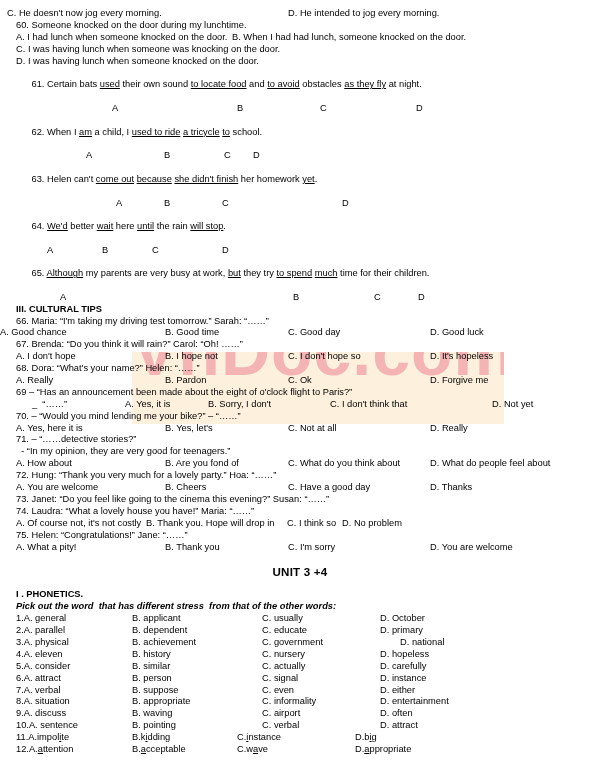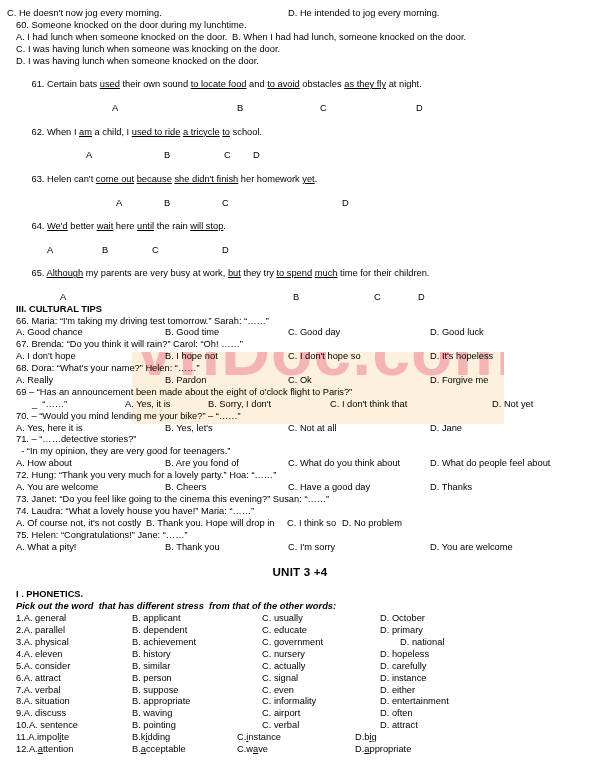--- a/index.html
+++ b/index.html
@@ -160,21 +160,21 @@
       <span class="mk" style="left:60px;">A</span>
       <span class="mk" style="left:293px;">B</span>
       <span class="mk" style="left:374px;">C</span>
       <span class="mk" style="left:418px;">D</span>
     </div>
 
     <div class="sec-head">III. CULTURAL TIPS</div>
 
     <div class="line">66. Maria: “I'm taking my driving test tomorrow.” Sarah: “……”</div>
     <div class="cols">
-      <span class="c" style="left:16px;text-align:right;">A. Good chance</span>
+      <span class="c" style="left:0;text-align:right;">A. Good chance</span>
       <span class="c" style="left:165px;">B. Good time</span>
       <span class="c" style="left:288px;">C. Good day</span>
       <span class="c" style="left:430px;">D. Good luck</span>
     </div>
 
     <div class="line">67. Brenda: “Do you think it will rain?” Carol: “Oh! ……”</div>
     <div class="cols">
       <span class="c" style="left:16px;">A. I don't hope</span>
       <span class="c" style="left:165px;">B. I hope not</span>
       <span class="c" style="left:288px;">C. I don't hope so</span>
@@ -196,21 +196,21 @@
       <span class="c" style="left:208px;">B. Sorry, I don't</span>
       <span class="c" style="left:330px;">C. I don't think that</span>
       <span class="c" style="left:492px;">D. Not yet</span>
     </div>
 
     <div class="line">70. – “Would you mind lending me your bike?” – “……”</div>
     <div class="cols">
       <span class="c" style="left:16px;">A. Yes, here it is</span>
       <span class="c" style="left:165px;">B. Yes, let's</span>
       <span class="c" style="left:288px;">C. Not at all</span>
-      <span class="c" style="left:430px;">D. Jane</span>
+      <span class="c" style="left:430px;">D. Really</span>
     </div>
 
     <div class="line">71. – “……detective stories?”</div>
     <div class="line">  - “In my opinion, they are very good for teenagers.”</div>
     <div class="cols">
       <span class="c" style="left:16px;">A. How about</span>
       <span class="c" style="left:165px;">B. Are you fond of</span>
       <span class="c" style="left:288px;text-align:center;">C. What do you think about</span>
       <span class="c" style="left:430px;">D. What do people feel about</span>
     </div>

